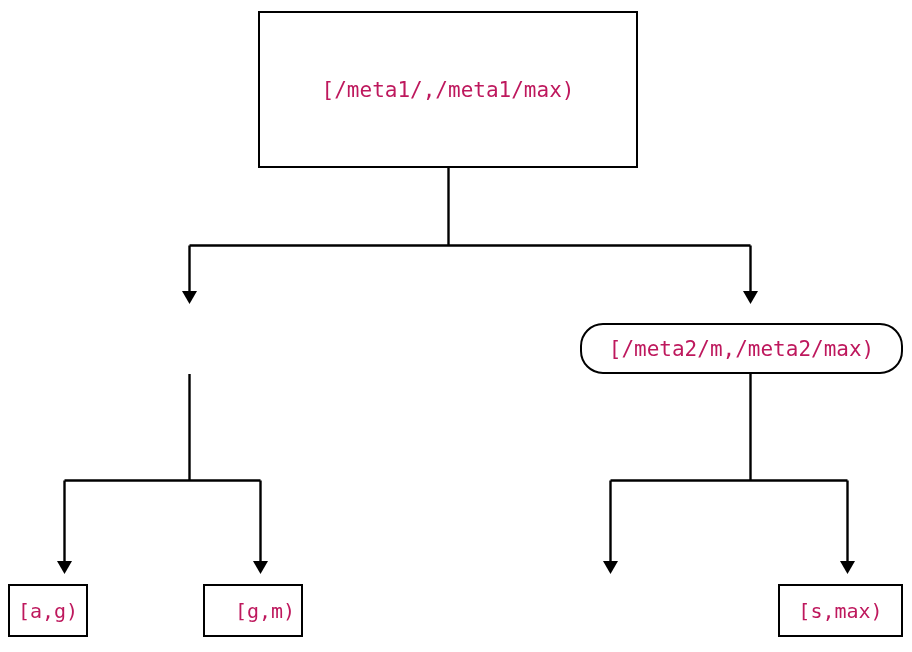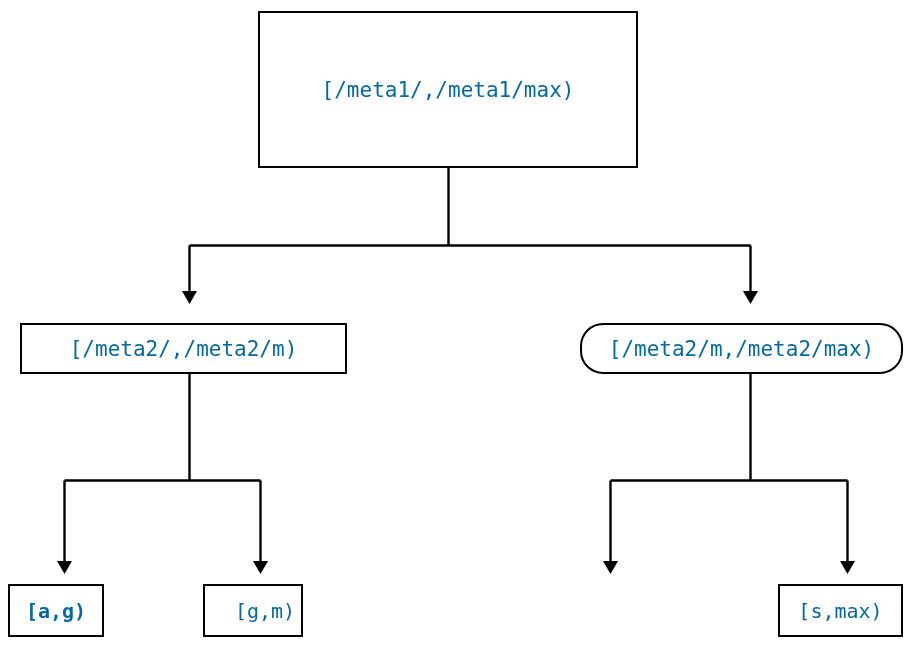--- a/index.html
+++ b/index.html
@@ -16,21 +16,21 @@
     font-family: "DejaVu Sans Mono", "Liberation Mono", monospace;
   }
   .node {
     position: absolute;
     box-sizing: border-box;
     border: 2px solid #000000;
     background: #ffffff;
     display: flex;
     align-items: center;
     justify-content: center;
-    color: #0369a1;
+    color: #be185d;
     white-space: nowrap;
     letter-spacing: 0px;
   }
   .node-root {
     font-size: 21px;
   }
   .node-mid {
     font-size: 21px;
   }
   .node-leaf {
@@ -85,29 +85,26 @@
     <path class="edge-line" d="M 610.5 480.5 L 610.5 562"></path>
     <polygon class="arrow-head" points="603,561 618,561 610.5,574"></polygon>
     <path class="edge-line" d="M 847.5 480.5 L 847.5 562"></path>
     <polygon class="arrow-head" points="840,561 855,561 847.5,574"></polygon>
   </svg>
 
   <div class="node node-root" style="left:258px; top:11px; width:380px; height:157px;">
     <span>[/meta1/,/meta1/max)</span>
   </div>
 
-  <div class="node node-mid" style="left:20px; top:323px; width:327px; height:51px;">
-    <span>[/meta2/,/meta2/m)</span>
-  </div>
 
   <div class="node node-mid" style="left:580px; top:323px; width:323px; height:51px;border-radius:23px;">
     <span>[/meta2/m,/meta2/max)</span>
   </div>
 
-  <div class="node node-leaf" style="left:8px; top:584px; width:96px; height:53px;font-weight:bold;">
+  <div class="node node-leaf" style="left:8px; top:584px; width:80px; height:53px;">
     <span>[a,g)</span>
   </div>
 
   <div class="node node-leaf" style="left:203px; top:584px; width:100px; height:53px;padding-left:24px;">
     <span>[g,m)</span>
   </div>
 
 
   <div class="node node-leaf" style="left:778px; top:584px; width:125px; height:53px;">
     <span>[s,max)</span>

